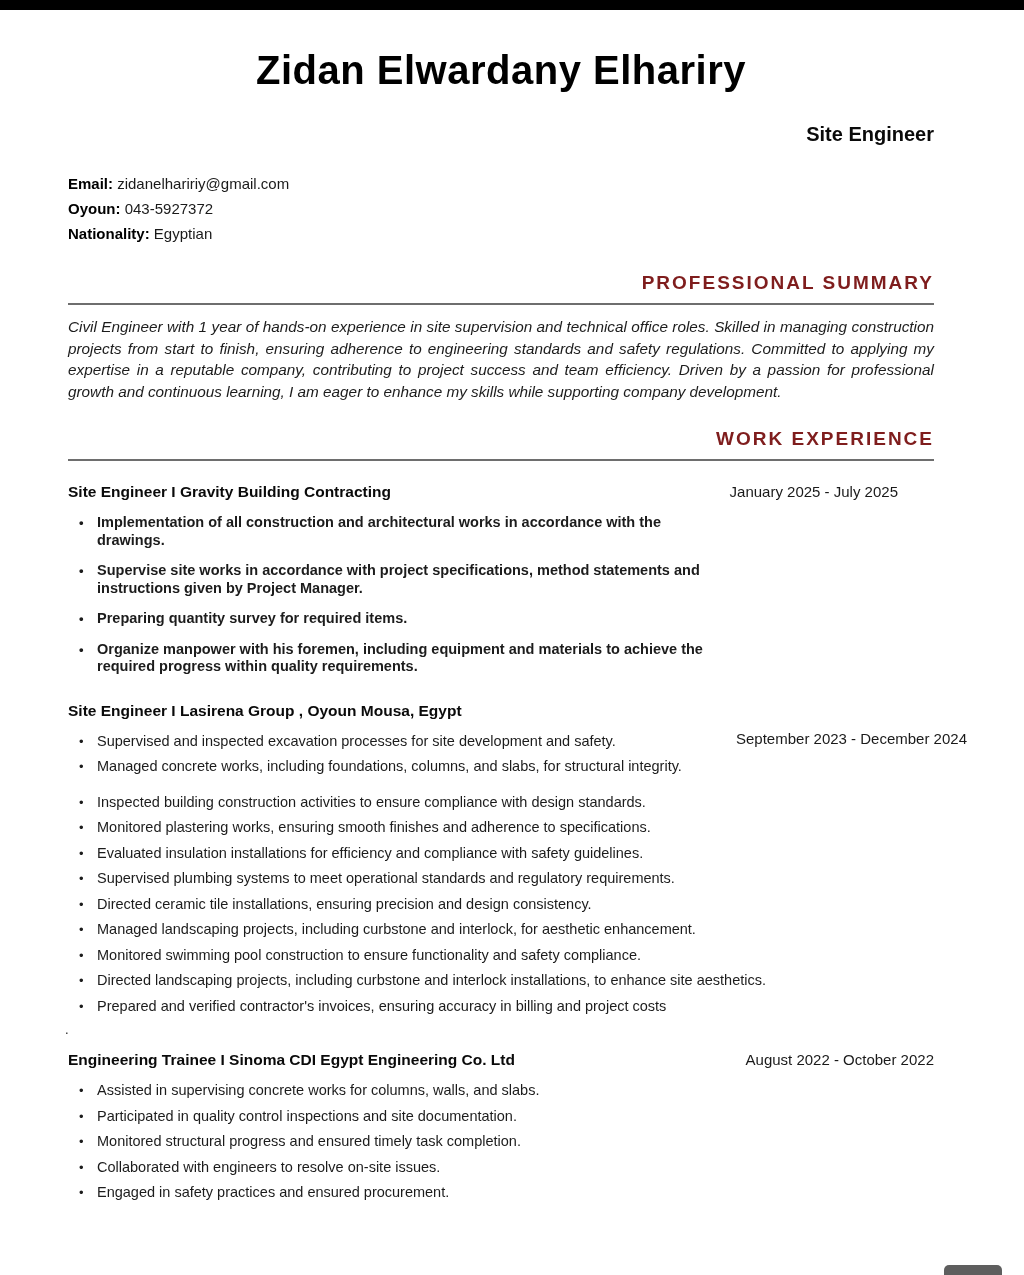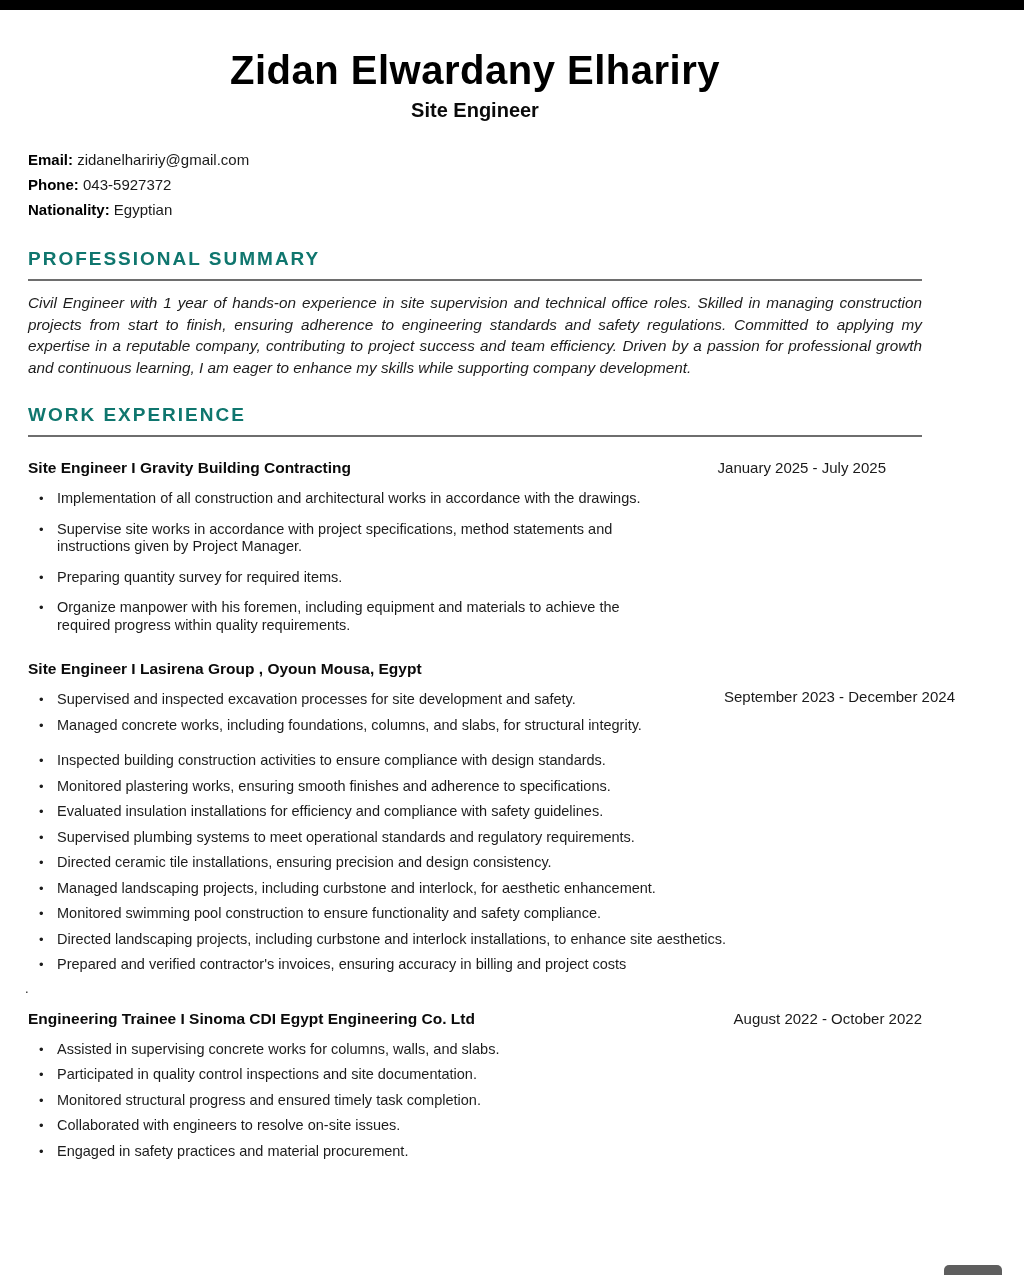--- a/index.html
+++ b/index.html
@@ -10,52 +10,52 @@
     color:#141414;
     position:relative;
     overflow:hidden;
   }
   .top-bar {
     position:absolute; top:0; left:0;
     width:1024px; height:10px;
     background:#000;
   }
   .page {
-    position:absolute; top:10px; left:0;
+    position:absolute; top:10px; left:12px;
     width:984px;
-    padding:36px 62px 0 28px;
+    padding:36px 62px 0 56px;
   }
   .name {
     text-align:center;
     font-size:40px;
     font-weight:bold;
     color:#000;
     letter-spacing:0.5px;
     line-height:48px;
   }
   .role {
-    text-align:center;
+    text-align:right;
     font-size:20px;
     font-weight:bold;
     color:#0a0a0a;
-    margin-top:5px;
+    margin-top:29px;
   }
   .contact {
     margin-top:25px;
     font-size:15px;
     line-height:25px;
     color:#1a1a1a;
   }
   .contact .lbl { font-weight:bold; color:#000; }
   .section-heading {
-    text-align:left;
+    text-align:right;
     font-size:19px;
     font-weight:bold;
     letter-spacing:2px;
-    color:#0f766e;
+    color:#7f1d1d;
     margin-top:26px;
     line-height:22px;
   }
   hr.rule {
     border:none;
     border-top:2px solid #6e6e6e;
     margin-top:9px;
   }
   .summary-text {
     margin-top:11px;
@@ -92,21 +92,21 @@
     line-height:17.5px;
     color:#1c1c1c;
   }
   ul.bullets li::before {
     content:"\2022";
     position:absolute;
     left:11px;
     top:0;
     font-size:13px;
   }
-  .job-1 ul.bullets li { margin-bottom:13px; max-width:645px; }
+  .job-1 ul.bullets li { margin-bottom:13px; max-width:645px;font-weight:bold; }
   .job-2 ul.bullets li, .job-3 ul.bullets li { margin-bottom:8px; max-width:770px; }
   .job-2 ul.bullets li:nth-child(3) { margin-top:18px; }
   .stray-mark {
     font-size:13px;
     line-height:14px;
     margin-left:-3px;
     color:#1c1c1c;
   }
   .scroll-handle {
     position:absolute;
@@ -127,21 +127,21 @@
 
   <h1 class="name">Zidan Elwardany Elhariry</h1>
   <h2 class="role">Site Engineer</h2>
 
   <div class="contact">
     <div>
       <span class="lbl">Email:</span>
       <span>zidanelhaririy@gmail.com</span>
     </div>
     <div>
-      <span class="lbl">Phone:</span>
+      <span class="lbl">Oyoun:</span>
       <span>043-5927372</span>
     </div>
     <div>
       <span class="lbl">Nationality:</span>
       <span>Egyptian</span>
     </div>
   </div>
 
   <div class="section-heading">PROFESSIONAL SUMMARY</div>
   <hr class="rule">
@@ -182,19 +182,19 @@
   </div>
 
   <div class="job job-3">
     <div class="job-title">Engineering Trainee I Sinoma CDI Egypt Engineering Co. Ltd</div>
     <div class="job-dates">August 2022 - October 2022</div>
     <ul class="bullets">
       <li>Assisted in supervising concrete works for columns, walls, and slabs.</li>
       <li>Participated in quality control inspections and site documentation.</li>
       <li>Monitored structural progress and ensured timely task completion.</li>
       <li>Collaborated with engineers to resolve on-site issues.</li>
-      <li>Engaged in safety practices and material procurement.</li>
+      <li>Engaged in safety practices and ensured procurement.</li>
     </ul>
   </div>
 
 </div>
 
 <div class="scroll-handle"></div>
 
 </body></html>

